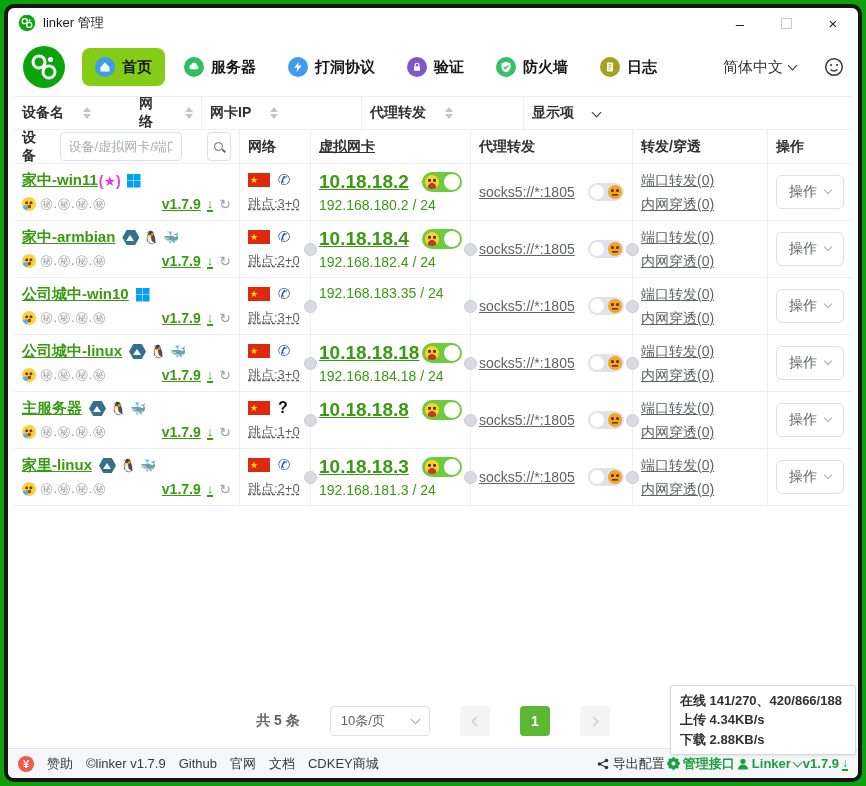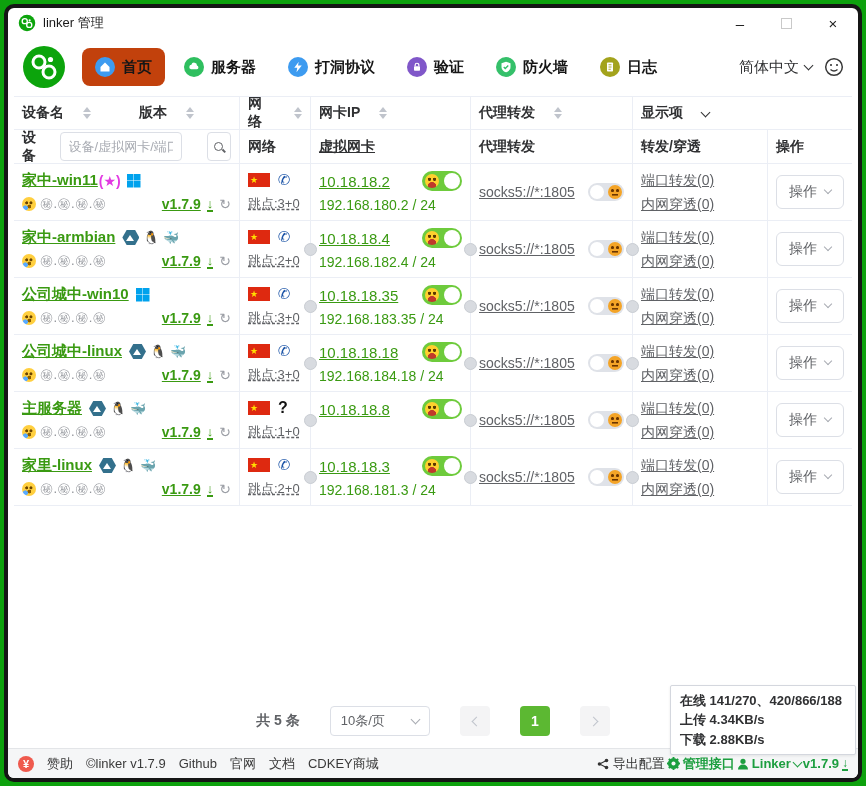--- a/index.html
+++ b/index.html
@@ -9,24 +9,24 @@
   
   .titlebar{height:30px;display:flex;align-items:center;padding:0 10px;font-size:13px;color:#1a1a1a;flex:none}
   .titlebar .appicon{width:18px;height:18px;margin-right:7px}
   .win-controls{margin-left:auto;display:flex;align-items:center;gap:34px;padding-right:8px}
   .wc{width:14px;height:14px;display:flex;align-items:center;justify-content:center;color:#222;font-size:15px;cursor:default}
   .wc.max{width:11px;height:11px;border:1.4px solid #c9c9c9}
   
   .navbar{height:58px;display:flex;align-items:center;padding:0 14px;gap:6px;flex:none}
   .logo{width:44px;height:44px;margin-right:10px;flex:none}
   .tab{display:flex;align-items:center;gap:7px;padding:9px 13px;border-radius:8px;font-size:15px;font-weight:bold;color:#161616;cursor:pointer}
-  .tab.active{background:#c2410c}
+  .tab.active{background:#84cc16}
   .tabicon{width:20px;height:20px;border-radius:50%;display:flex;align-items:center;justify-content:center;flex:none}
   .tabicon svg{width:12px;height:12px}
-  .nav-right{margin-left:auto;display:flex;align-items:center;gap:12px;color:#303133;font-size:15px}
+  .nav-right{margin-left:auto;display:flex;align-items:center;gap:28px;color:#303133;font-size:15px}
   .lang{display:flex;align-items:center;gap:6px;cursor:pointer}
   .chev{display:inline-block;width:7px;height:7px;border-right:1.6px solid currentColor;border-bottom:1.6px solid currentColor;transform:rotate(45deg);margin-top:-4px}
   .chev.lft{transform:rotate(135deg);margin:0 0 0 3px}
   .chev.rgt{transform:rotate(-45deg);margin:0 3px 0 0}
   
   .content{flex:1;display:flex;flex-direction:column;padding:0 6px;position:relative;overflow:hidden}
   .thr{display:flex;border-bottom:1px solid #ebeef5;align-items:center;flex:none}
   .thr1{height:34px;border-top:1px solid #ebeef5}
   .thr2{height:34px}
   .hc{height:100%;display:flex;align-items:center;gap:19px;padding:0 8px;font-size:14px;font-weight:bold;color:#303133}
@@ -66,21 +66,21 @@
      radial-gradient(circle at 24% 78%,#58aaff 2.2px,transparent 2.8px),
      radial-gradient(circle at 52% 68%,#8a5b00 1.6px,transparent 2.2px),#ffcf3f}
   .verwrap{display:flex;align-items:center;gap:6px}
   .ver{font-size:14px;font-weight:bold;color:var(--grn);text-decoration:underline;cursor:pointer}
   .dl{color:var(--grn);font-size:13px;font-weight:bold;border-bottom:2px solid var(--grn);line-height:1;cursor:pointer}
   .refresh{color:#9b9ea5;font-size:14px;line-height:1;cursor:pointer}
   .flag{width:22px;height:14px;background:#de2910;color:#ffde00;font-size:9px;line-height:14px;padding-left:2px;flex:none}
   .op{margin-left:8px;color:#1e56a8;font-size:15px;font-weight:bold}
   .op.unknown{color:#111;font-size:16px}
   .hops{font-size:13px;color:#606266;text-decoration:underline dashed;cursor:pointer}
-  .vip{font-size:15px;font-weight:normal;color:var(--grn);text-decoration:underline;cursor:pointer}
+  .vip{font-size:19px;font-weight:bold;color:var(--grn);text-decoration:underline;cursor:pointer}
   .lan{font-size:14px;color:var(--grn)}
   .toggle{position:relative;border-radius:10px;cursor:pointer;flex:none}
   .toggle.on{width:40px;height:20px;background:#6ecb3c}
   .toggle.on .knob{position:absolute;right:2px;top:2px;width:16px;height:16px;background:#fff;border-radius:50%}
   .toggle.on .face{position:absolute;left:3px;top:3px;width:14px;height:14px}
   .face.happy{background:
      radial-gradient(circle at 32% 38%,#5a3a00 1.3px,transparent 1.9px),
      radial-gradient(circle at 68% 38%,#5a3a00 1.3px,transparent 1.9px),
      radial-gradient(circle at 50% 88%,#c0392b 4px,transparent 4.6px),#ffd02e}
   .toggle.off{width:36px;height:18px;background:#dfe2e8}
@@ -212,27 +212,20 @@
   <div class="content">
 
     <div class="thr thr1">
       <div class="hc" style="width:117px">
         <span>设备名</span>
         <span class="sort">
             <i class="up"></i>
             <i class="dn"></i>
           </span>
       </div>
-      <div class="hc bR" style="width:109px">
-        <span>版本</span>
-        <span class="sort">
-            <i class="up"></i>
-            <i class="dn"></i>
-          </span>
-      </div>
       <div class="hc bR" style="width:71px">
         <span>网络</span>
         <span class="sort">
             <i class="up"></i>
             <i class="dn"></i>
           </span>
       </div>
       <div class="hc bR" style="width:160px">
         <span>网卡IP</span>
         <span class="sort">
@@ -431,27 +424,20 @@
     <div class="cell c2 bR">
       <div class="l">
         <span class="flag">★</span>
         <span class="op">✆</span>
       </div>
       <div class="l">
               <span class="hops">跳点:3+0</span>
             </div>
     </div>
     <div class="cell c3 bR">
-      <div class="l spread">
-        <span class="vip">10.18.18.35</span>
-        <span class="toggle on">
-                <span class="face happy"></span>
-                <span class="knob"></span>
-              </span>
-      </div>
       <div class="l">
               <span class="lan">192.168.183.35 / 24</span>
             </div>
     </div>
     <div class="cell c4 bR">
       <span class="proxy">socks5://*:1805</span>
       <span class="toggle off">
               <span class="knob"></span>
               <span class="face sad"></span>
             </span>

